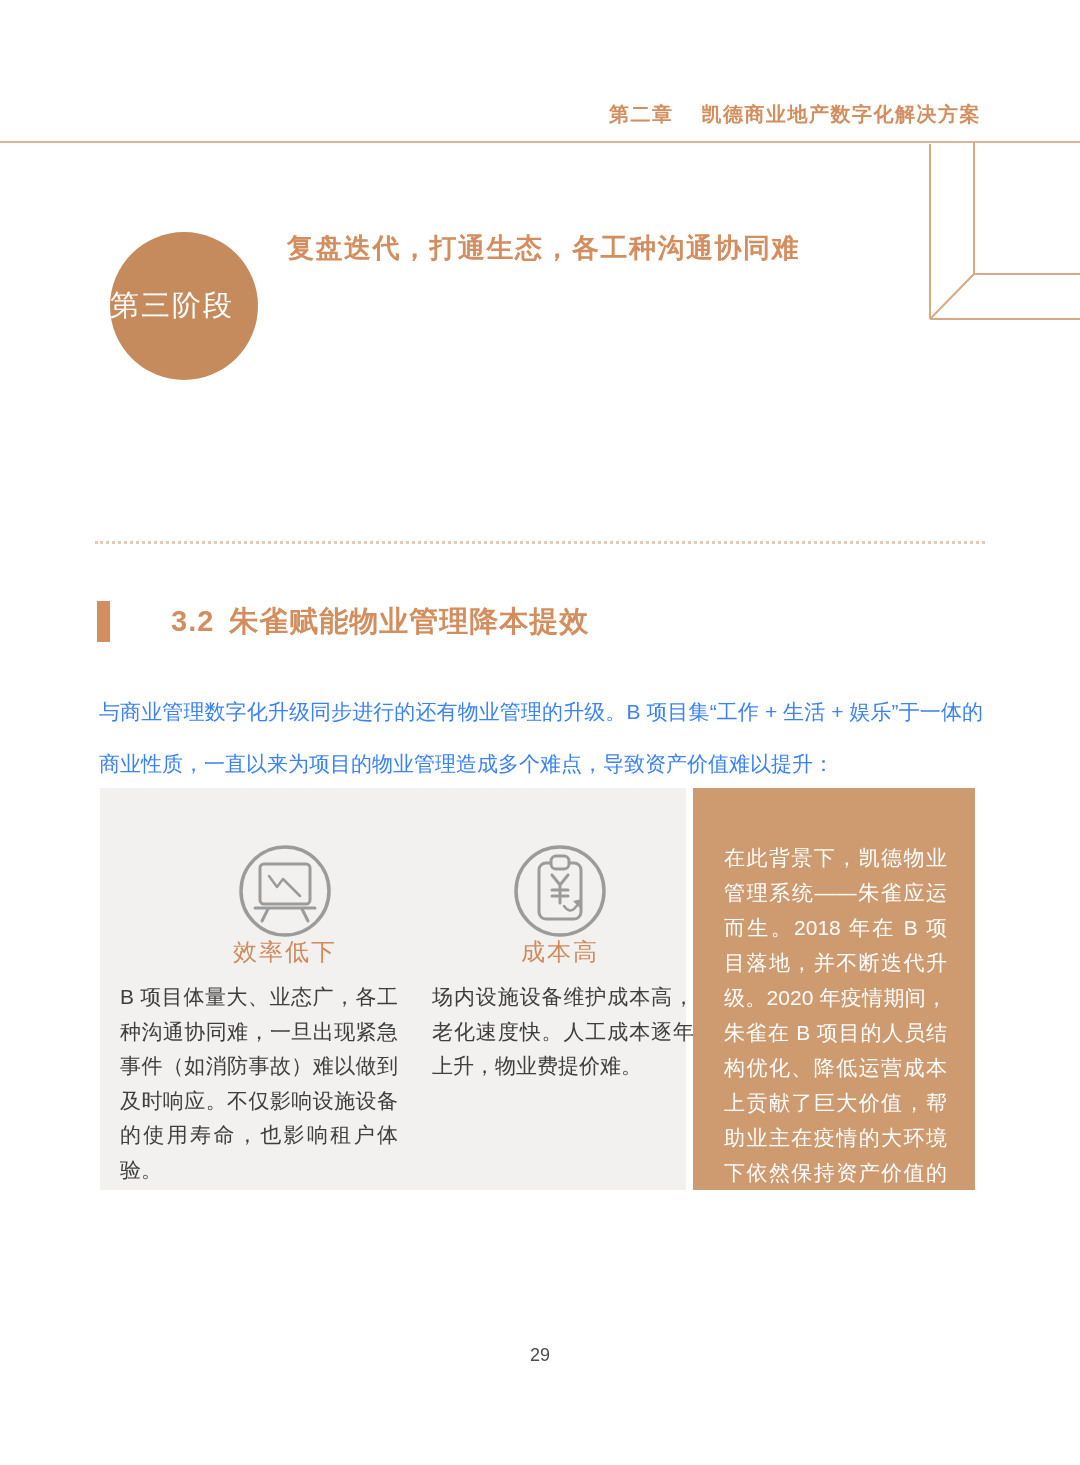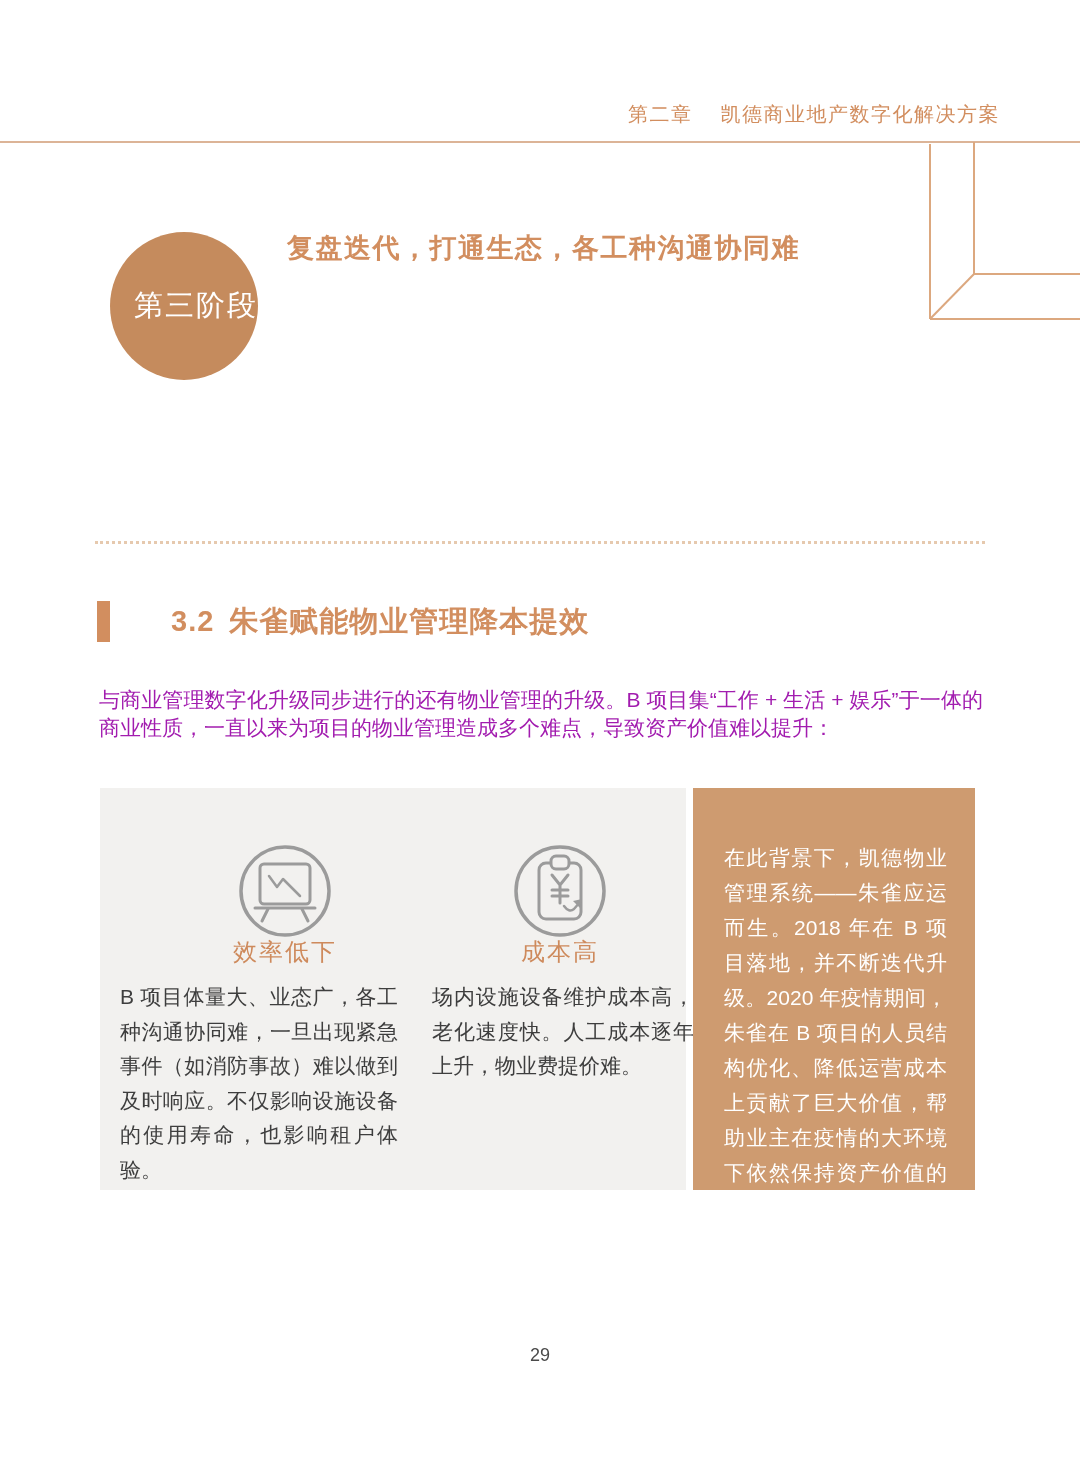--- a/index.html
+++ b/index.html
@@ -3,37 +3,37 @@
 <meta charset="utf-8">
 <style>
   html,body { margin:0; padding:0; background:#ffffff; }
   .page {
     position:relative; width:1080px; height:1465px; background:#ffffff;
     font-family:"Liberation Sans","DejaVu Sans",sans-serif; overflow:hidden;
   }
 
   
   .header-text {
-    position:absolute; top:101px; right:80px;
-    font-size:20px; font-weight:normal; color:#D28E5F; letter-spacing:1.5px;
+    position:absolute; top:101px; right:99px;
+    font-size:20px; font-weight:bold; color:#D28E5F; letter-spacing:1.5px;
     white-space:nowrap;
     text-align:center;
   }
   .header-text .chapter { margin-right:28px; }
   .header-rule {
     position:absolute; top:141px; left:0; width:1080px; height:2px;
     background:#DCB497;
   }
   .corner-ornament { position:absolute; top:141px; right:0; width:152px; height:182px; }
 
   
   .stage-badge {
     position:absolute; left:110px; top:232px; width:148px; height:148px;
     border-radius:50%; background:#C58B5D;
-    display:flex; align-items:center; justify-content:flex-end;
+    display:flex; align-items:center; justify-content:flex-start;
   }
   .stage-badge span { color:#ffffff; font-size:29px; letter-spacing:2px; }
 
   .stage-title {
     position:absolute; left:287px; top:230px; margin:0;
     font-size:27px; font-weight:600; color:#D28E5F; letter-spacing:1.5px;
     white-space:nowrap;
   }
   .stage-paragraph {
     position:absolute; left:287px; top:292px; width:598px; margin:0;
@@ -47,21 +47,21 @@
   }
 
   
   .section-heading { position:absolute; left:97px; top:601px; display:flex; align-items:center;gap:36px; }
   .accent-bar { width:13px; height:41px; background:#D28E5F; margin-right:25px; }
   .section-text { font-size:29px; color:#D28E5F; font-weight:600; letter-spacing:1px; white-space:nowrap; }
   .section-text .num { margin-right:15px; }
 
   .section-intro {
     position:absolute; left:99px; top:686px; width:884px; margin:0;
-    font-size:21px; line-height:28px; color:#a21caf; text-align:justify;
+    font-size:21px; line-height:52px; color:#3b82f6; text-align:justify;
   }
 
   
   .pain-panel {
     position:absolute; left:100px; top:788px; width:586px; height:402px;
     background:#F2F1EF;
   }
   .highlight-panel {
     position:absolute; left:693px; top:788px; width:282px; height:402px;
     background:#CE9B70;

